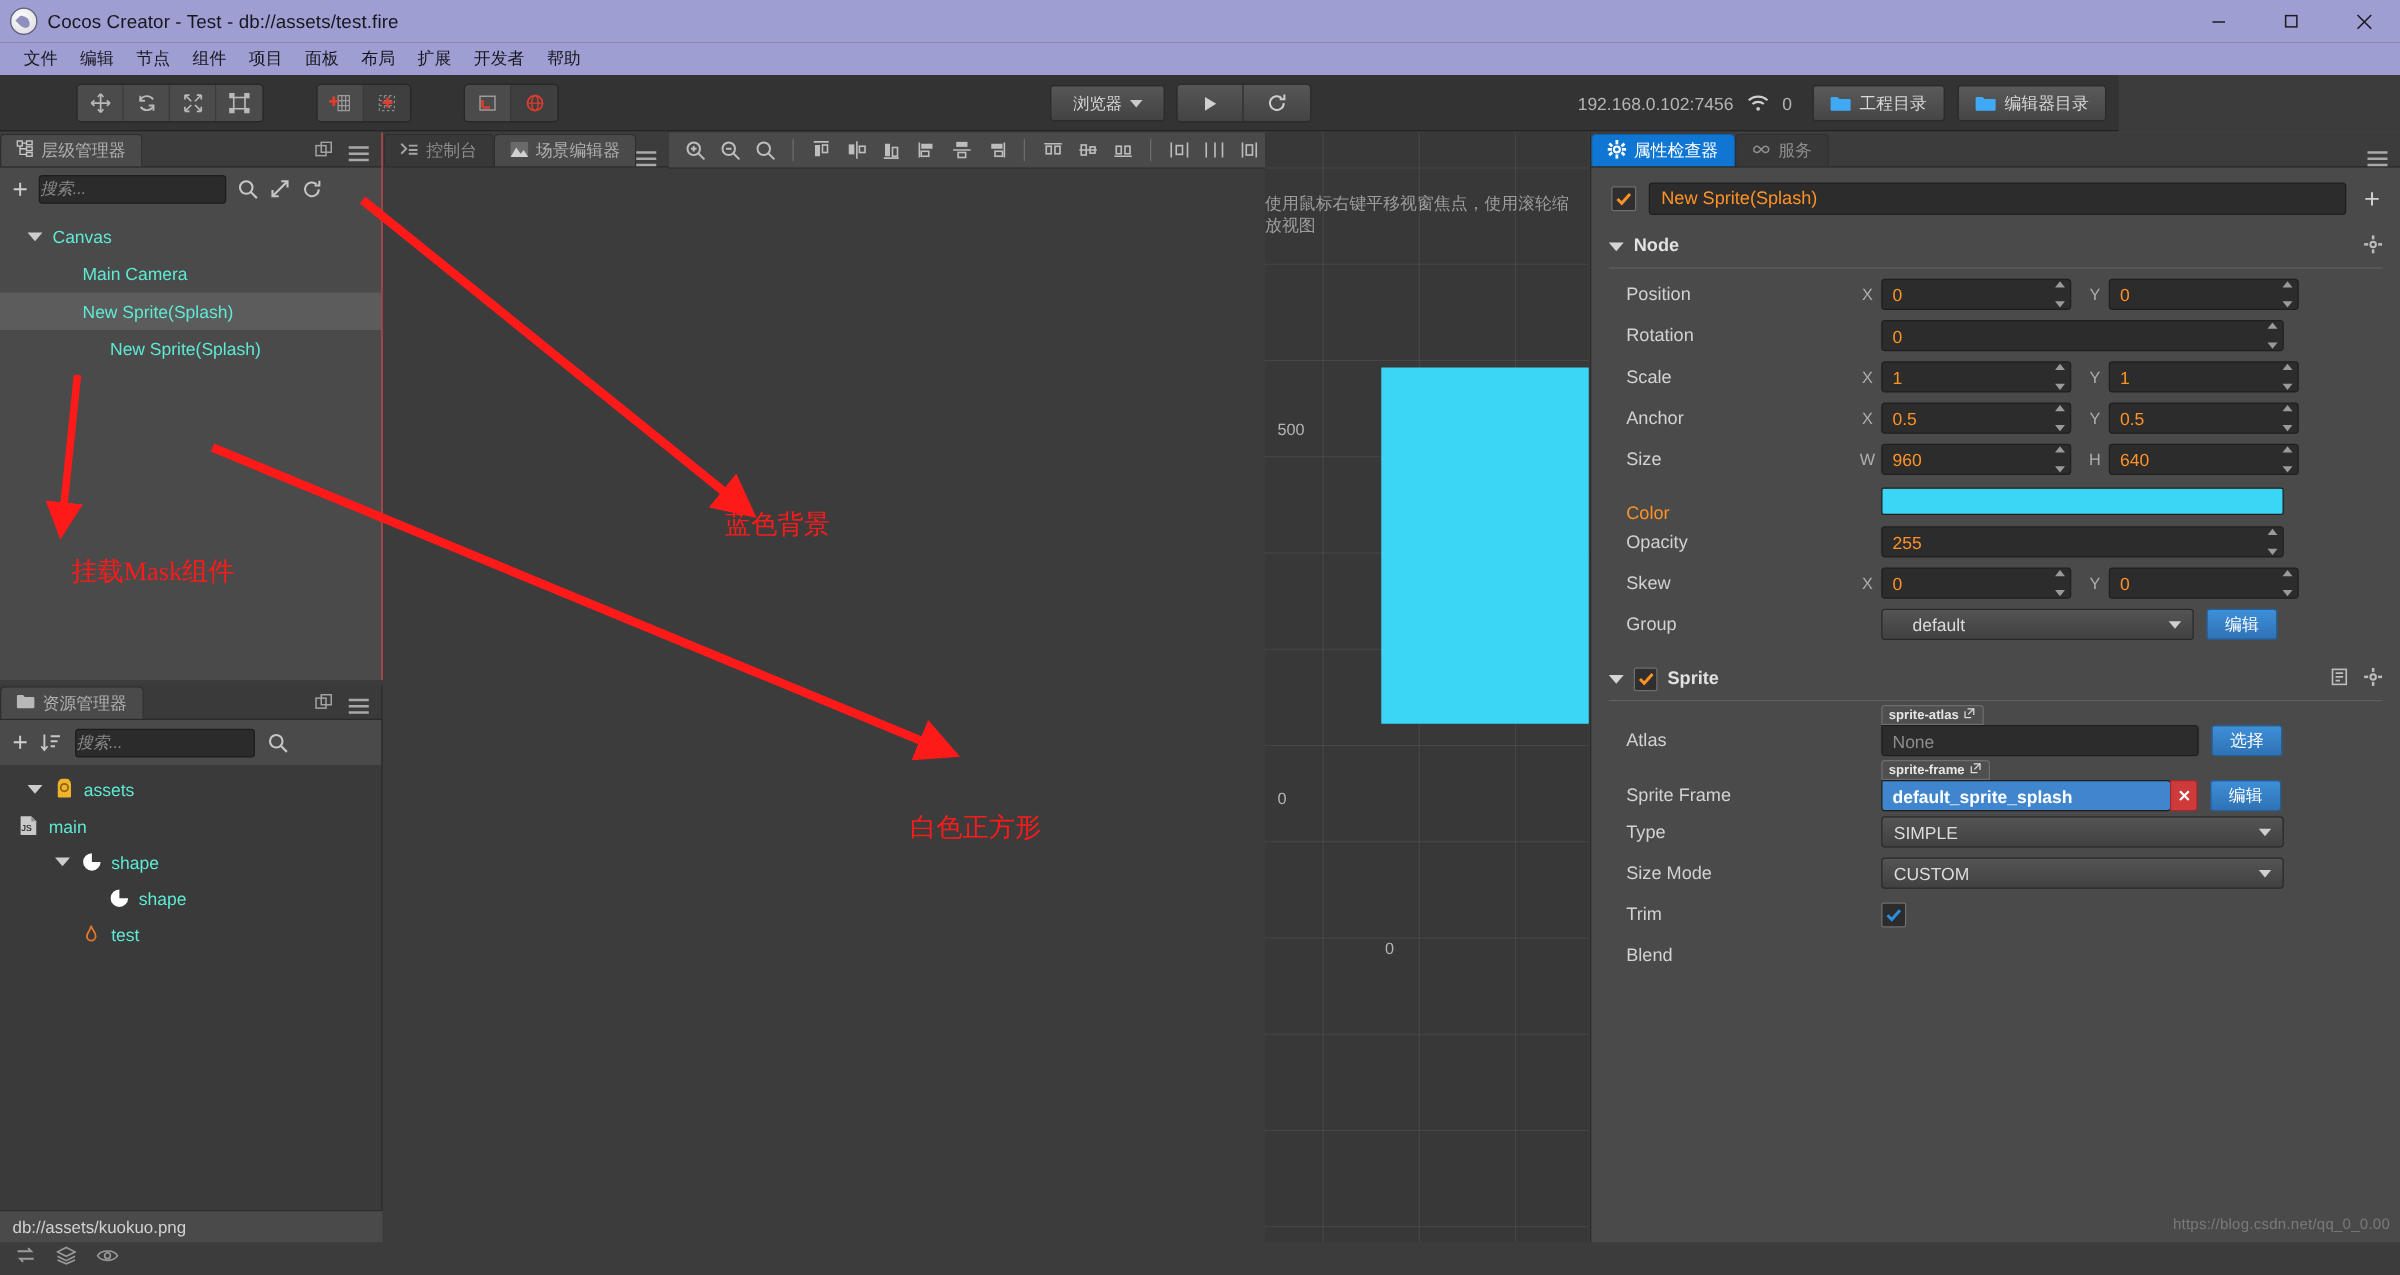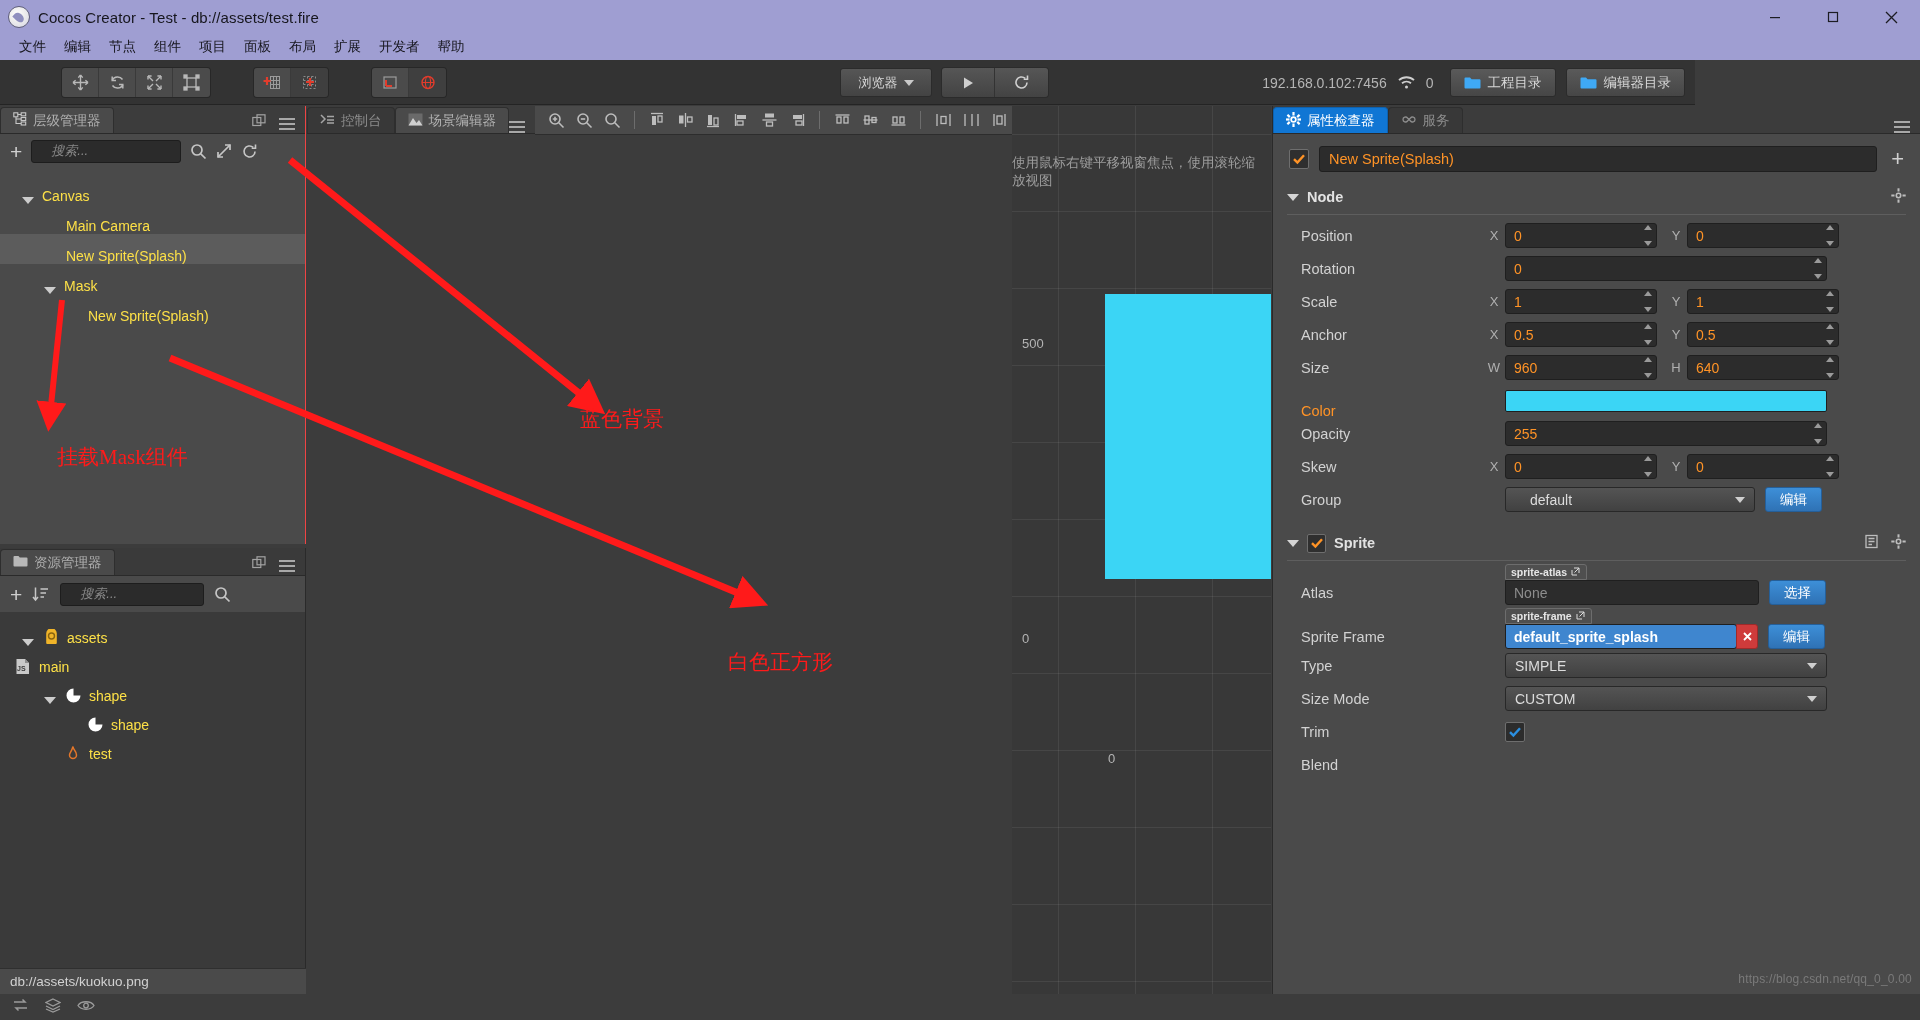--- a/index.html
+++ b/index.html
@@ -130,30 +130,30 @@
     background:#4a4a4a; display:flex; flex-direction:column;
     border-right:1px solid #ef4444;
   }
   .h-toolbar {
     height:34px; display:flex; align-items:center; gap:9px; padding:0 10px;
     background:#4a4a4a;
   }
   .plus-btn { font-size:21px; color:#cfcfcf; line-height:1; }
   .search-box {
     width:150px; height:23px; background:#2b2b2b; border:1px solid #1d1d1d;
-    border-radius:3px; padding:0 19px; color:#8a8a8a; font-size:13px;
+    border-radius:3px; padding:0 0; color:#8a8a8a; font-size:13px;
     font-style:italic; display:flex; align-items:center;
   }
   .icon-btn { color:#c6c6c6; display:flex; align-items:center; }
   .tree {
     flex:1; background:#4a4a4a; overflow:hidden; padding-top:6px;
     font-size:14px;
   }
   .tree-row {
-    height:30px; display:flex; align-items:flex-end; color:#fde047;
+    height:30px; display:flex; align-items:center; color:#5eead4;
     padding-left:14px; white-space:nowrap;
   }
   .tree-row.selected { background:#5c5c5c; }
   .tri {
     width:0;height:0;border-left:6px solid transparent;border-right:6px solid transparent;
     border-top:7px solid #cccccc; margin-right:8px; flex:0 0 auto;
   }
 
   
   .assets {
@@ -582,24 +582,20 @@
     <div class="tree">
       <div class="tree-row" style="padding-left:22px">
         <span class="tri"></span>
         <span>Canvas</span>
       </div>
       <div class="tree-row" style="padding-left:66px">
         <span>Main Camera</span>
       </div>
       <div class="tree-row selected" style="padding-left:66px">
         <span>New Sprite(Splash)</span>
-      </div>
-      <div class="tree-row" style="padding-left:44px">
-        <span class="tri"></span>
-        <span>Mask</span>
       </div>
       <div class="tree-row" style="padding-left:88px">
         <span>New Sprite(Splash)</span>
       </div>
     </div>
   </div>
 
   <div class="assets">
     <div class="panel-tabbar" style="background:#3a3a3a">
       <div class="ptab">

